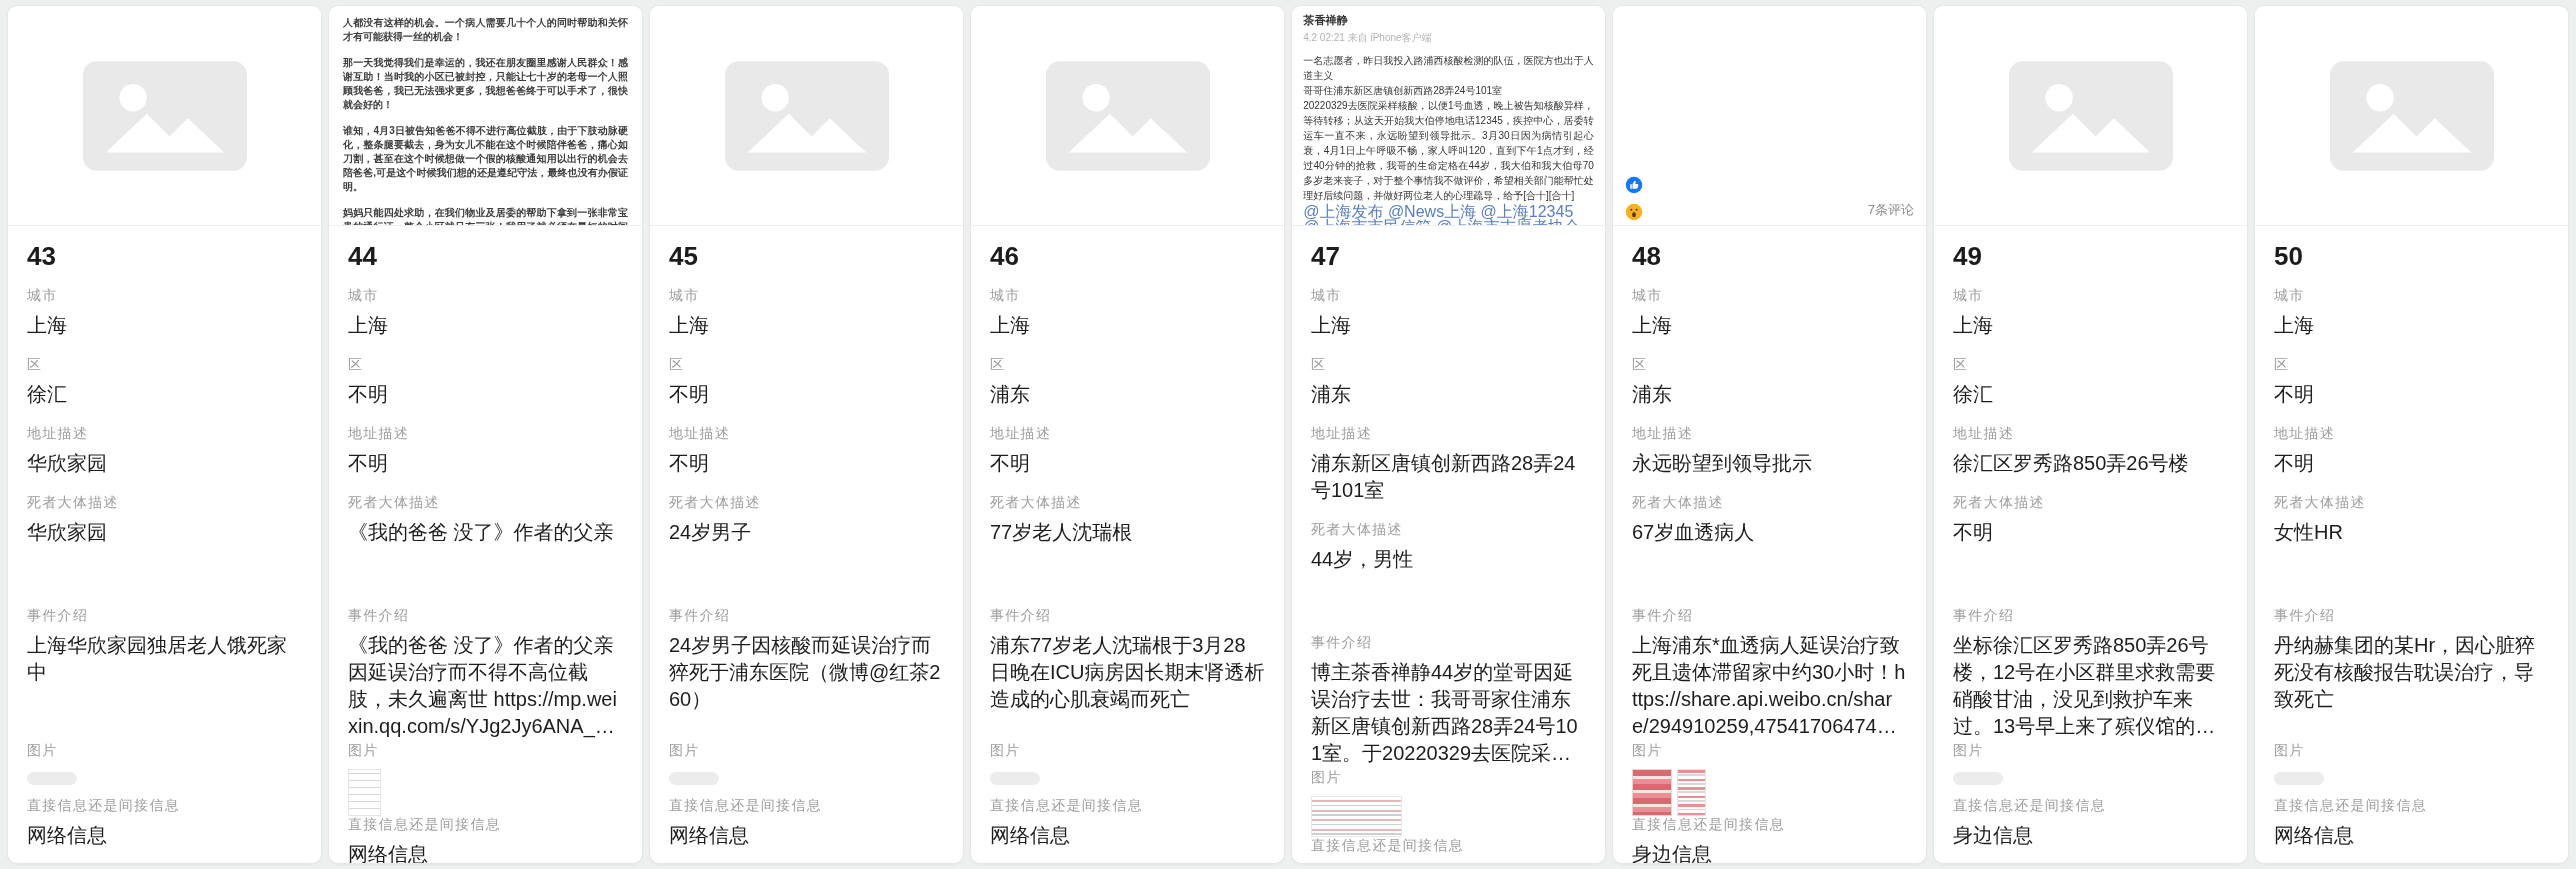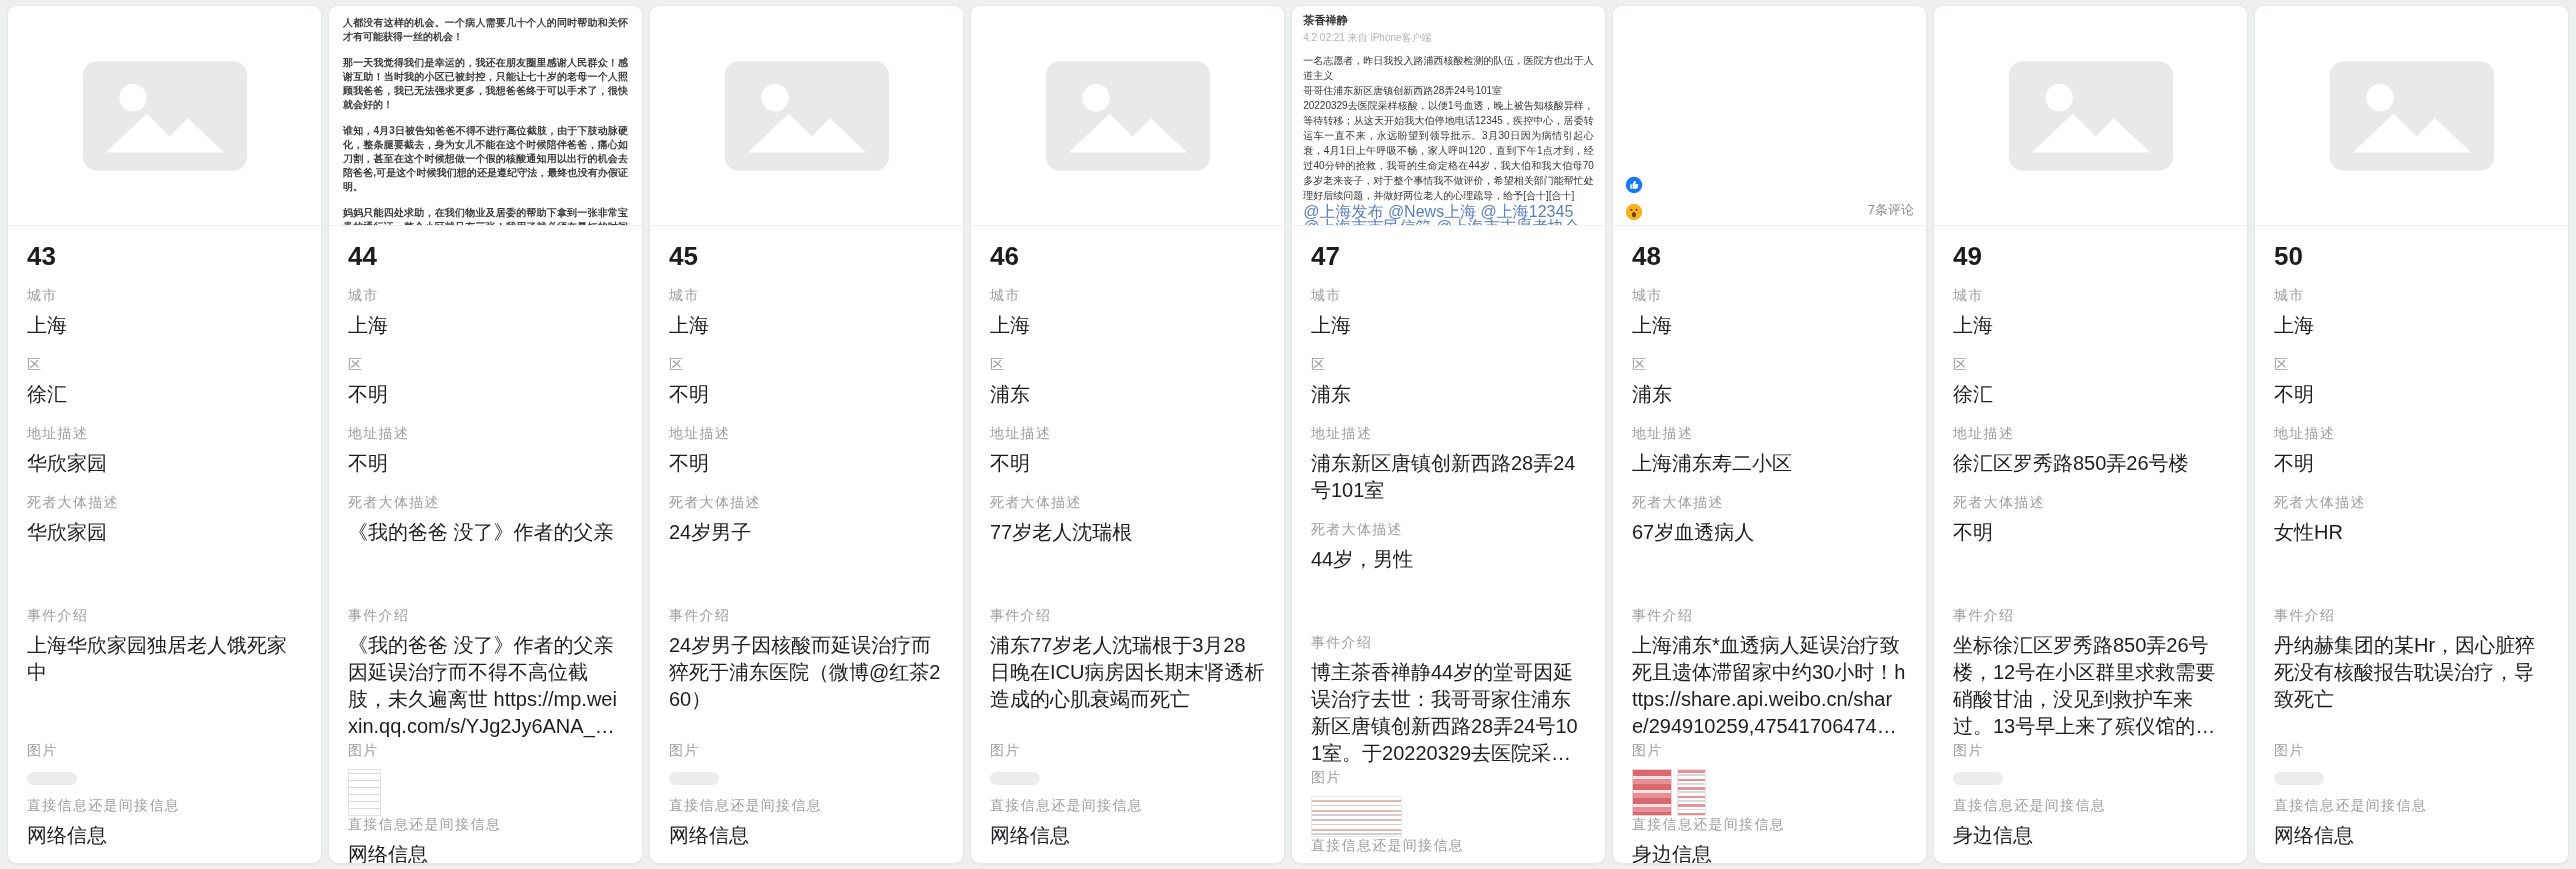--- a/index.html
+++ b/index.html
@@ -322,21 +322,21 @@
     <div class="card-body">
       <div class="num">48</div>
 
       <div class="lbl">城市</div>
       <div class="val">上海</div>
 
       <div class="lbl">区</div>
       <div class="val">浦东</div>
 
       <div class="lbl">地址描述</div>
-      <div class="val">上海浦东寿二小区</div>
+      <div class="val">永远盼望到领导批示</div>
 
       <div class="lbl">死者大体描述</div>
       <div class="val deceased">67岁血透病人</div>
 
       <div class="lbl event-lbl">事件介绍</div>
       <div class="val event">上海浦东*血透病人延误治疗致死且遗体滞留家中约30小时！https://share.api.weibo.cn/share/294910259,4754170647415400.html?</div>
 
       <div class="lbl img-lbl">图片</div>
       <div class="thumb-row">
           <span class="t-red"></span>

